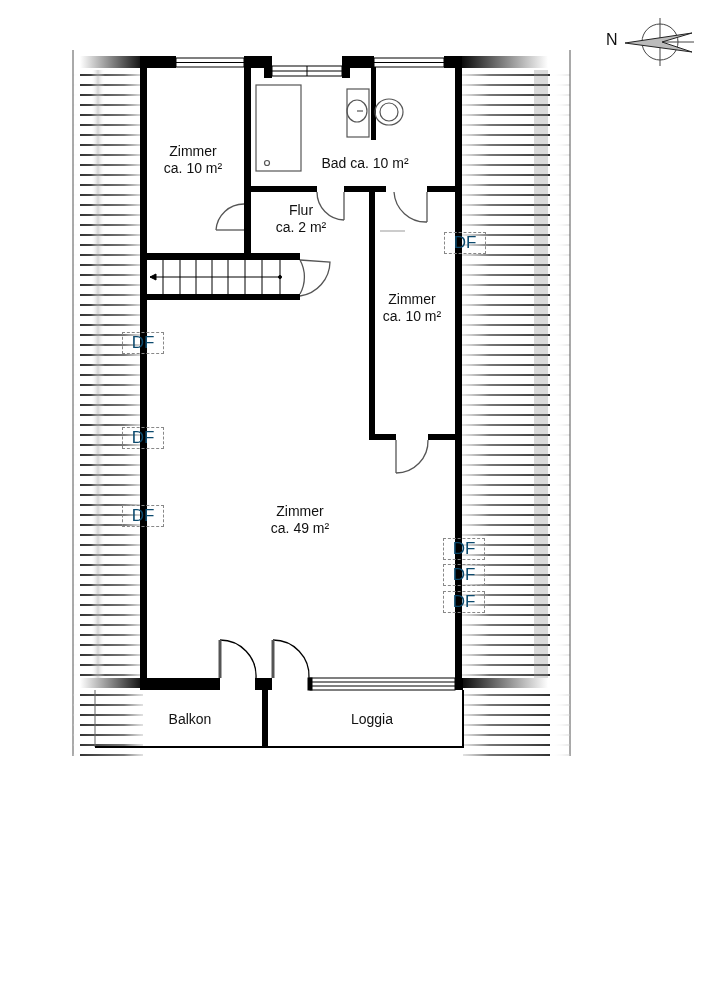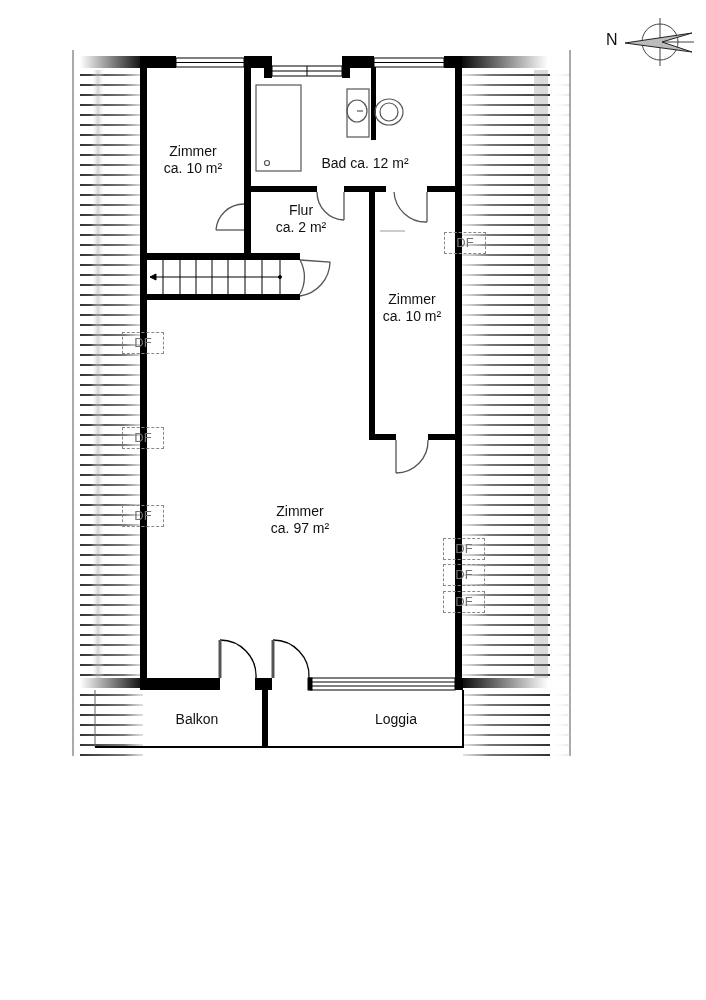--- a/index.html
+++ b/index.html
@@ -3,21 +3,21 @@
 <meta charset="utf-8">
 <style>
   html, body { margin: 0; padding: 0; background: #ffffff; }
   body { width: 706px; height: 1000px; position: relative; overflow: hidden;
          font-family: "Liberation Sans", sans-serif; }
   #plan { position: absolute; left: 0; top: 0; width: 706px; height: 1000px; }
   .lbl { position: absolute; text-align: center; color: #111;
          font-family: "Liberation Sans", sans-serif; font-size: 14px; line-height: 17px;
          transform: translateX(-50%); white-space: nowrap; }
   .df { position: absolute; width: 42px; height: 22px; box-sizing: border-box;
-        border: 1px dashed #888; font-size: 13px; line-height: 20px; color: #737373;
+        border: 1px dashed #888; font-size: 17px; line-height: 20px; color: #0c4a6e;
         text-align: center; font-family: "Liberation Sans", sans-serif; background: transparent; }
   .compass-n { position: absolute; left: 606px; top: 31px; font-size: 16px; color: #111;
                font-family: "Liberation Sans", sans-serif; }
 </style>
 </head>
 <body>
 
 <svg id="plan" viewBox="0 0 706 1000" xmlns="http://www.w3.org/2000/svg">
   <defs>
     <linearGradient id="fadeL" x1="0" x2="1" y1="0" y2="0">
@@ -185,38 +185,38 @@
   <line x1="380" y1="231" x2="405" y2="231" stroke="#999" stroke-width="1"></line>
 </svg>
 
 <div class="compass-n">N</div>
 
 <div class="lbl" style="left:193px;top:143px;">
   <div>Zimmer</div>
   <div>ca. 10 m²</div>
 </div>
 <div class="lbl" style="left:365px;top:155px;">
-  <div>Bad ca. 12 m²</div>
+  <div>Bad ca. 10 m²</div>
 </div>
 <div class="lbl" style="left:301px;top:202px;">
   <div>Flur</div>
   <div>ca. 2 m²</div>
 </div>
 <div class="lbl" style="left:412px;top:291px;">
   <div>Zimmer</div>
   <div>ca. 10 m²</div>
 </div>
 <div class="lbl" style="left:300px;top:503px;">
   <div>Zimmer</div>
-  <div>ca. 97 m²</div>
-</div>
-<div class="lbl" style="left:197px;top:711px;">
+  <div>ca. 49 m²</div>
+</div>
+<div class="lbl" style="left:190px;top:711px;">
   <div>Balkon</div>
 </div>
-<div class="lbl" style="left:372px;top:711px;margin-left:24px;">
+<div class="lbl" style="left:372px;top:711px;">
   <div>Loggia</div>
 </div>
 
 <div class="df" style="left:444px;top:232px;">DF</div>
 <div class="df" style="left:122px;top:332px;">DF</div>
 <div class="df" style="left:122px;top:427px;">DF</div>
 <div class="df" style="left:122px;top:505px;">DF</div>
 <div class="df" style="left:443px;top:538px;">DF</div>
 <div class="df" style="left:443px;top:564px;">DF</div>
 <div class="df" style="left:443px;top:591px;">DF</div>

